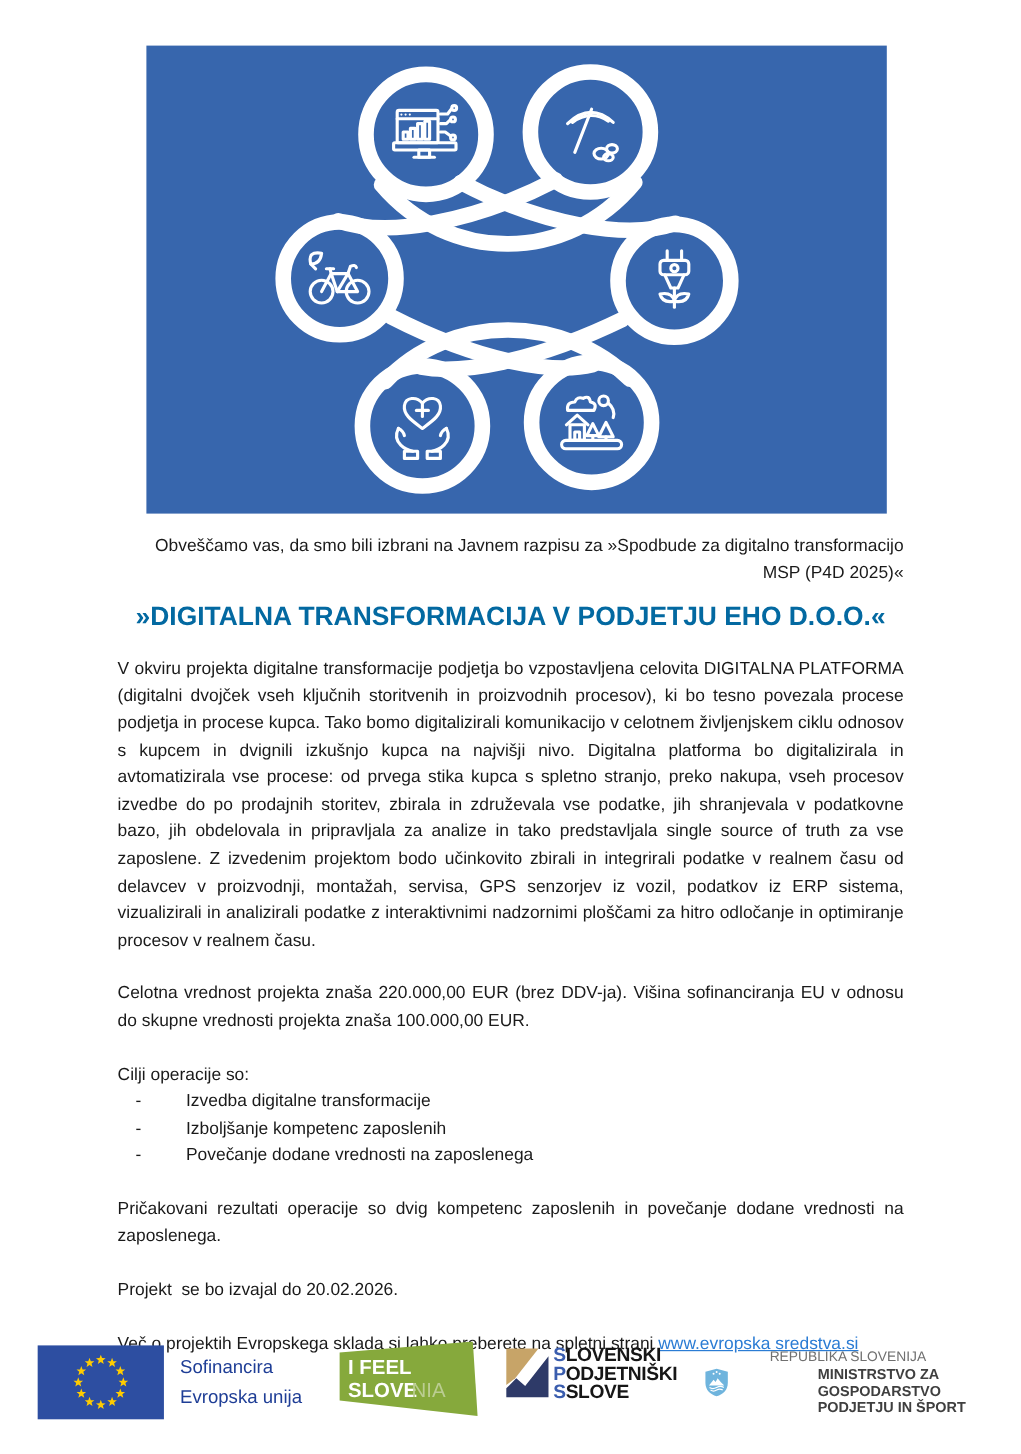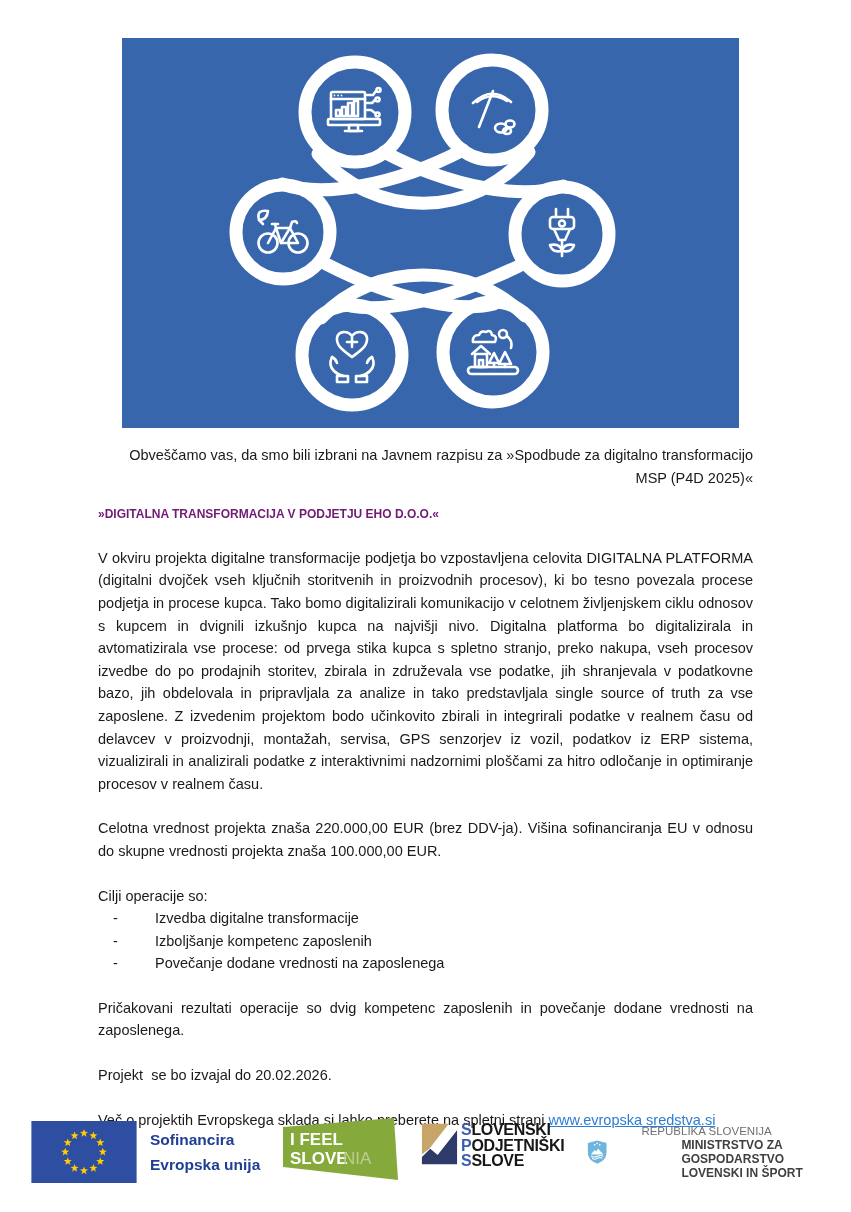--- a/index.html
+++ b/index.html
@@ -7,36 +7,36 @@
 
   
   .banner{position:absolute;left:122px;top:38px;width:617px;height:390px;background:#3766AD;}
   .banner svg{display:block;}
 
   
   .content{position:absolute;left:98px;top:444px;width:655px;font-size:14.5px;line-height:22.6px;}
   .content p{margin:0;}
   .intro{text-align:right;margin-bottom:14px !important;}
   .naziv{margin-bottom:19px !important;}
-  .title{text-align:left;font-weight:bold;font-size:12px;margin-bottom:21px !important;color:#701a75;}
+  .title{text-align:center;font-weight:bold;font-size:22px;margin-bottom:21px !important;color:#0369a1;}
   .para{text-align:justify;margin-bottom:22px !important;}
   .funding{text-align:justify;margin-bottom:22px !important;}
   .goals-label{margin-bottom:0 !important;}
   ul.goals{list-style:none;margin:0 0 22px 0;padding:0;}
   ul.goals li{position:relative;padding-left:57px;}
   ul.goals li .dash{position:absolute;left:15px;}
   .results{text-align:justify;margin-bottom:22px !important;}
   .duration{white-space:pre-wrap;margin-bottom:22px !important;}
   .more{margin-bottom:0 !important;}
   a.doc-link{color:#2B7CD4;text-decoration:underline;cursor:pointer;}
 
   
   .footer{position:absolute;left:0;top:1110px;width:851px;height:100px;}
   .eu-flag{position:absolute;left:28px;top:11px;}
-  .eu-text{position:absolute;left:150px;top:17px;font-weight:bold;font-size:15.5px;line-height:25px;color:#1F3E96;}
+  .eu-text{position:absolute;left:150px;top:17px;font-weight:normal;font-size:15.5px;line-height:25px;color:#1F3E96;}
   .ifeel{position:absolute;left:277px;top:8px;}
   .sps{position:absolute;left:421px;top:11px;display:flex;align-items:flex-start;}
   .sps-text{margin-left:3px;font-weight:bold;font-size:16px;line-height:15.5px;letter-spacing:-0.3px;color:#161616;padding-top:1px;}
   .sps-text .cap{color:#3A5DAE;}
   .ministry{position:absolute;left:587px;top:13px;display:flex;align-items:center;}
   .min-text{margin-left:34px;padding-top:1px;}
   .min-l1{font-size:11.5px;color:#707070;line-height:14px;}
   .min-l2,.min-l3{font-size:12px;font-weight:bold;color:#3F3F3F;line-height:14px;margin-left:40px;}
 </style>
 </head>
@@ -209,17 +209,17 @@
       <circle cx="9" cy="5.5" r="1" fill="#ffffff"></circle>
       <circle cx="12" cy="3.8" r="1" fill="#ffffff"></circle>
       <circle cx="15" cy="5.5" r="1" fill="#ffffff"></circle>
       <polygon points="4.5,17 9,11.5 11,13.5 13,10 16,13.5 19.5,17" fill="#ffffff"></polygon>
       <path d="M5,19 Q8,21 12,19 Q16,17 19,19" stroke="#ffffff" stroke-width="1.2" fill="none"></path>
       <path d="M6,21.5 Q9,23.5 12,21.5 Q15,19.5 18,21.5" stroke="#ffffff" stroke-width="1.2" fill="none"></path>
     </svg>
     <div class="min-text">
       <div class="min-l1">REPUBLIKA SLOVENIJA</div>
       <div class="min-l2">MINISTRSTVO ZA GOSPODARSTVO</div>
-      <div class="min-l3">LOVENSKI IN ŠPORT</div>
+      <div class="min-l3">PODJETJU IN ŠPORT</div>
     </div>
   </div>
 
 </div>
 
 </body></html>

